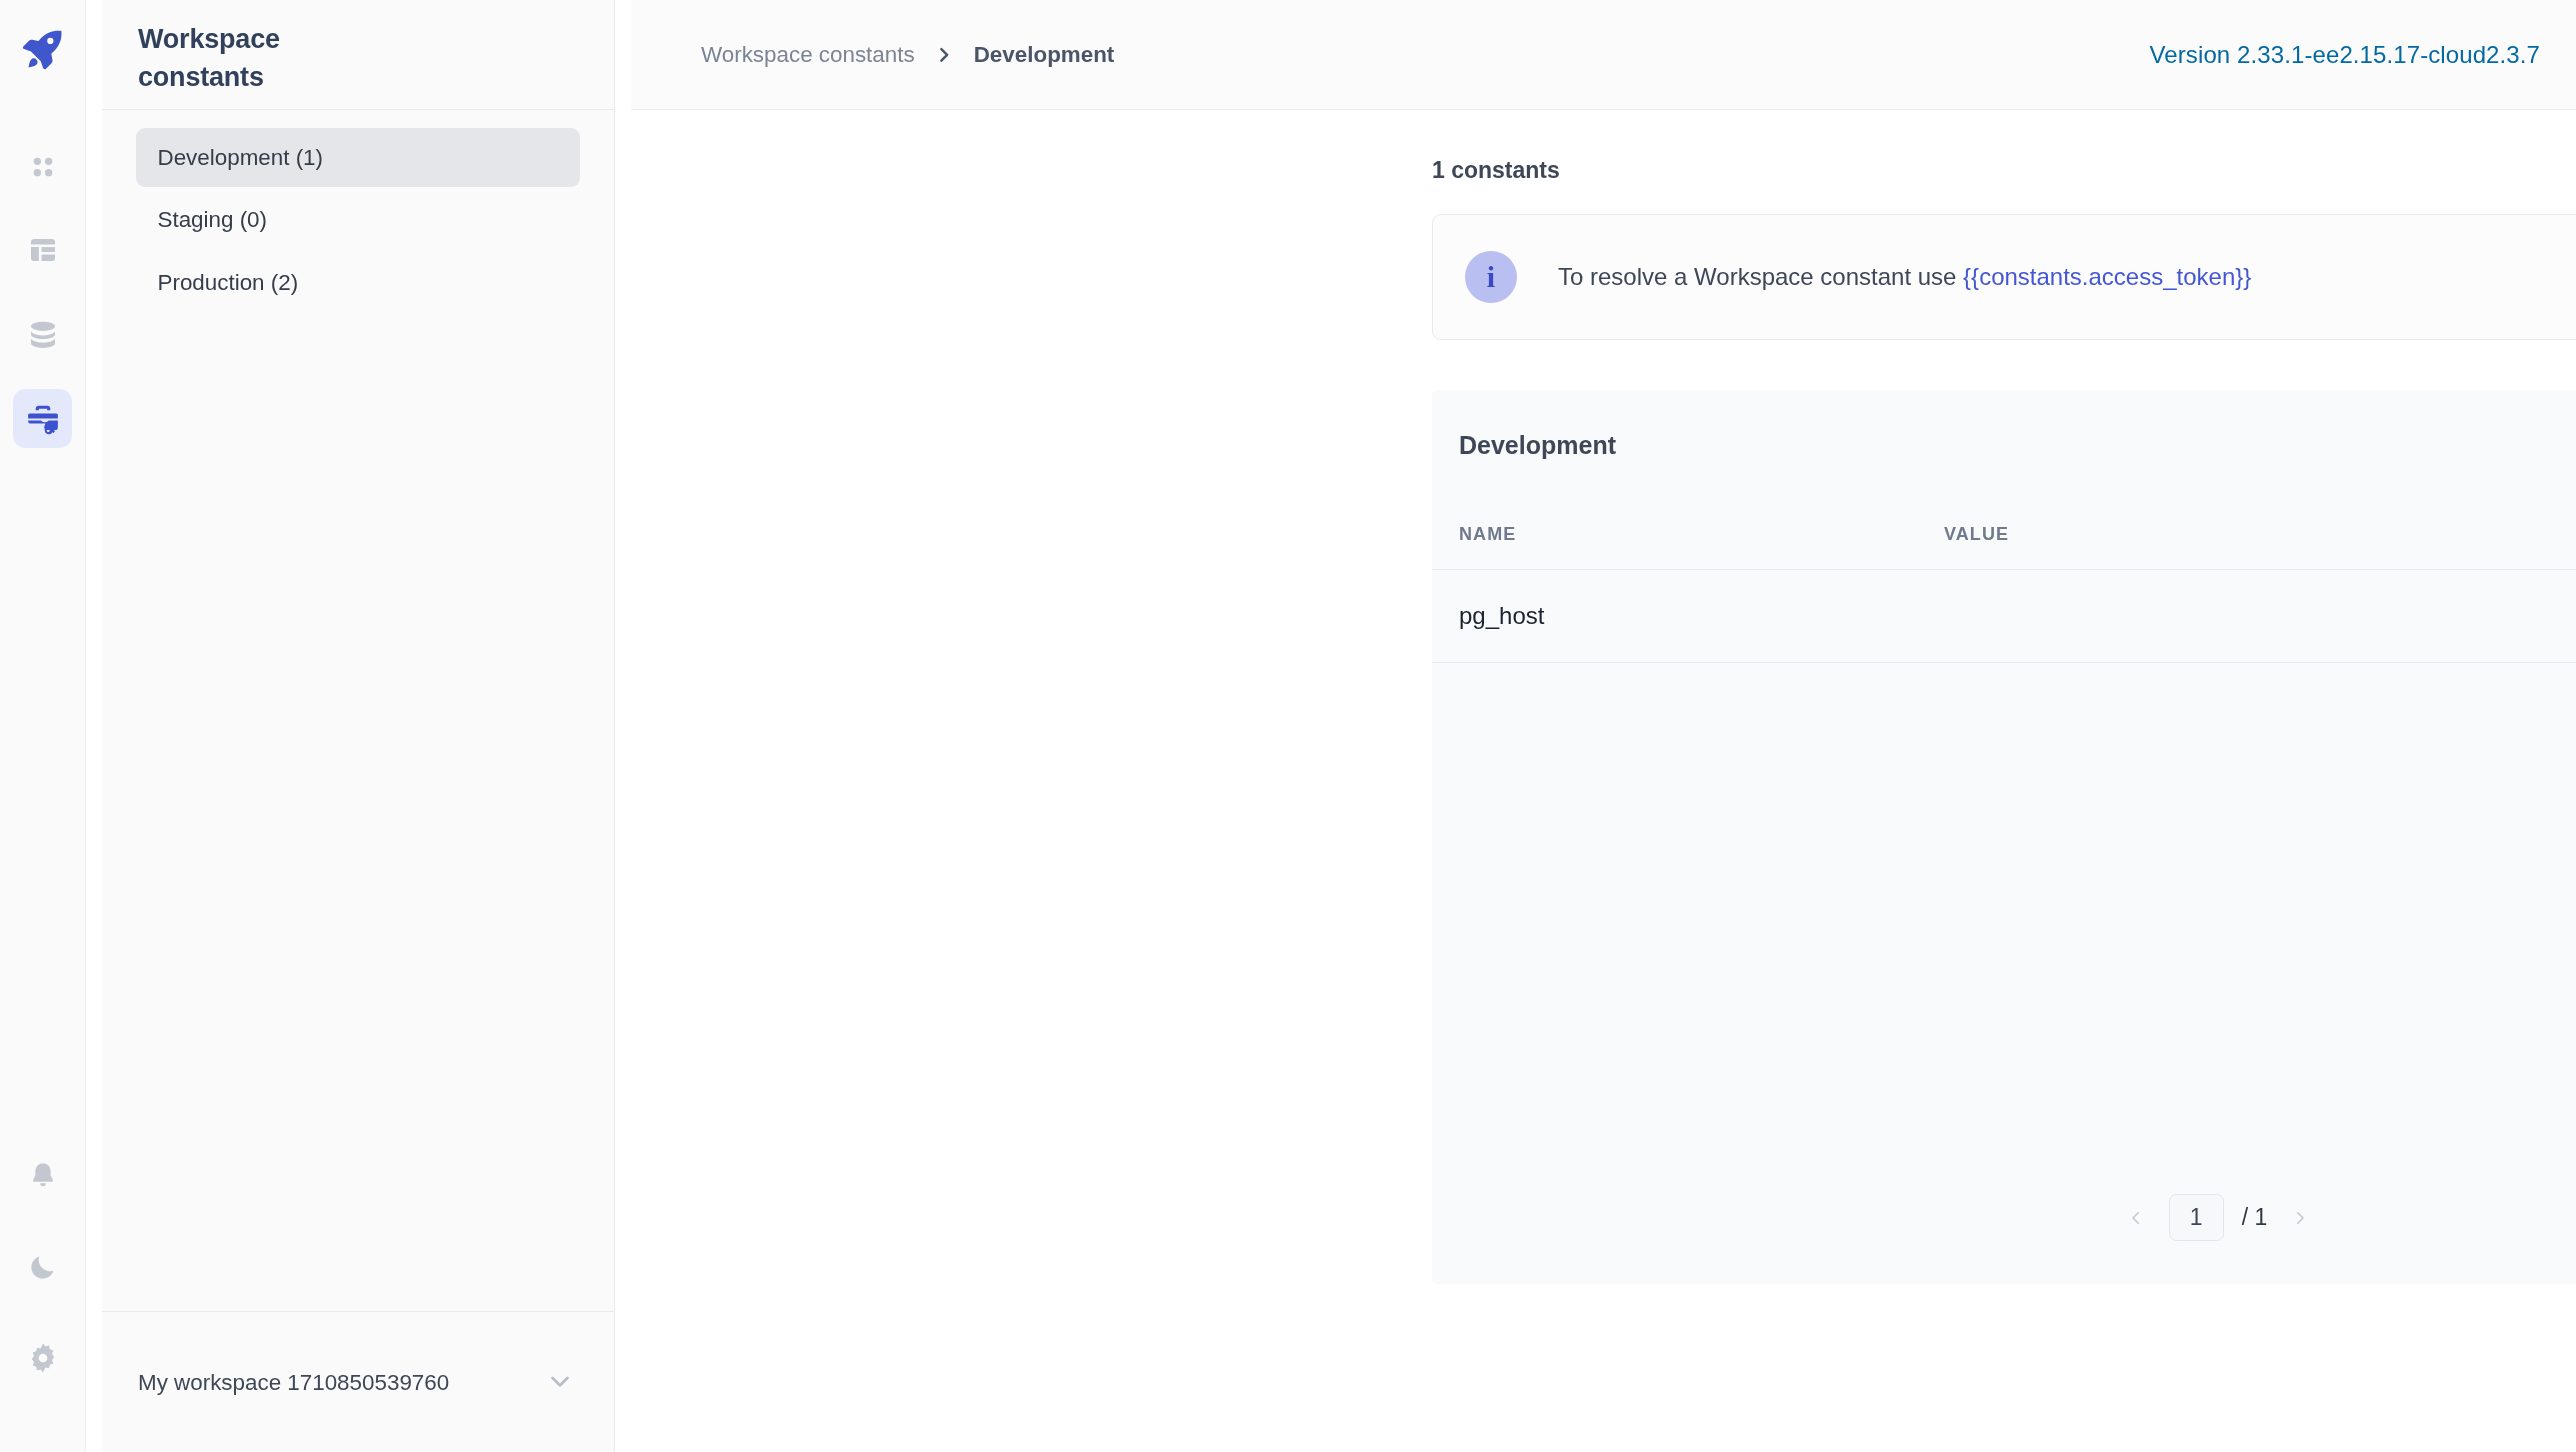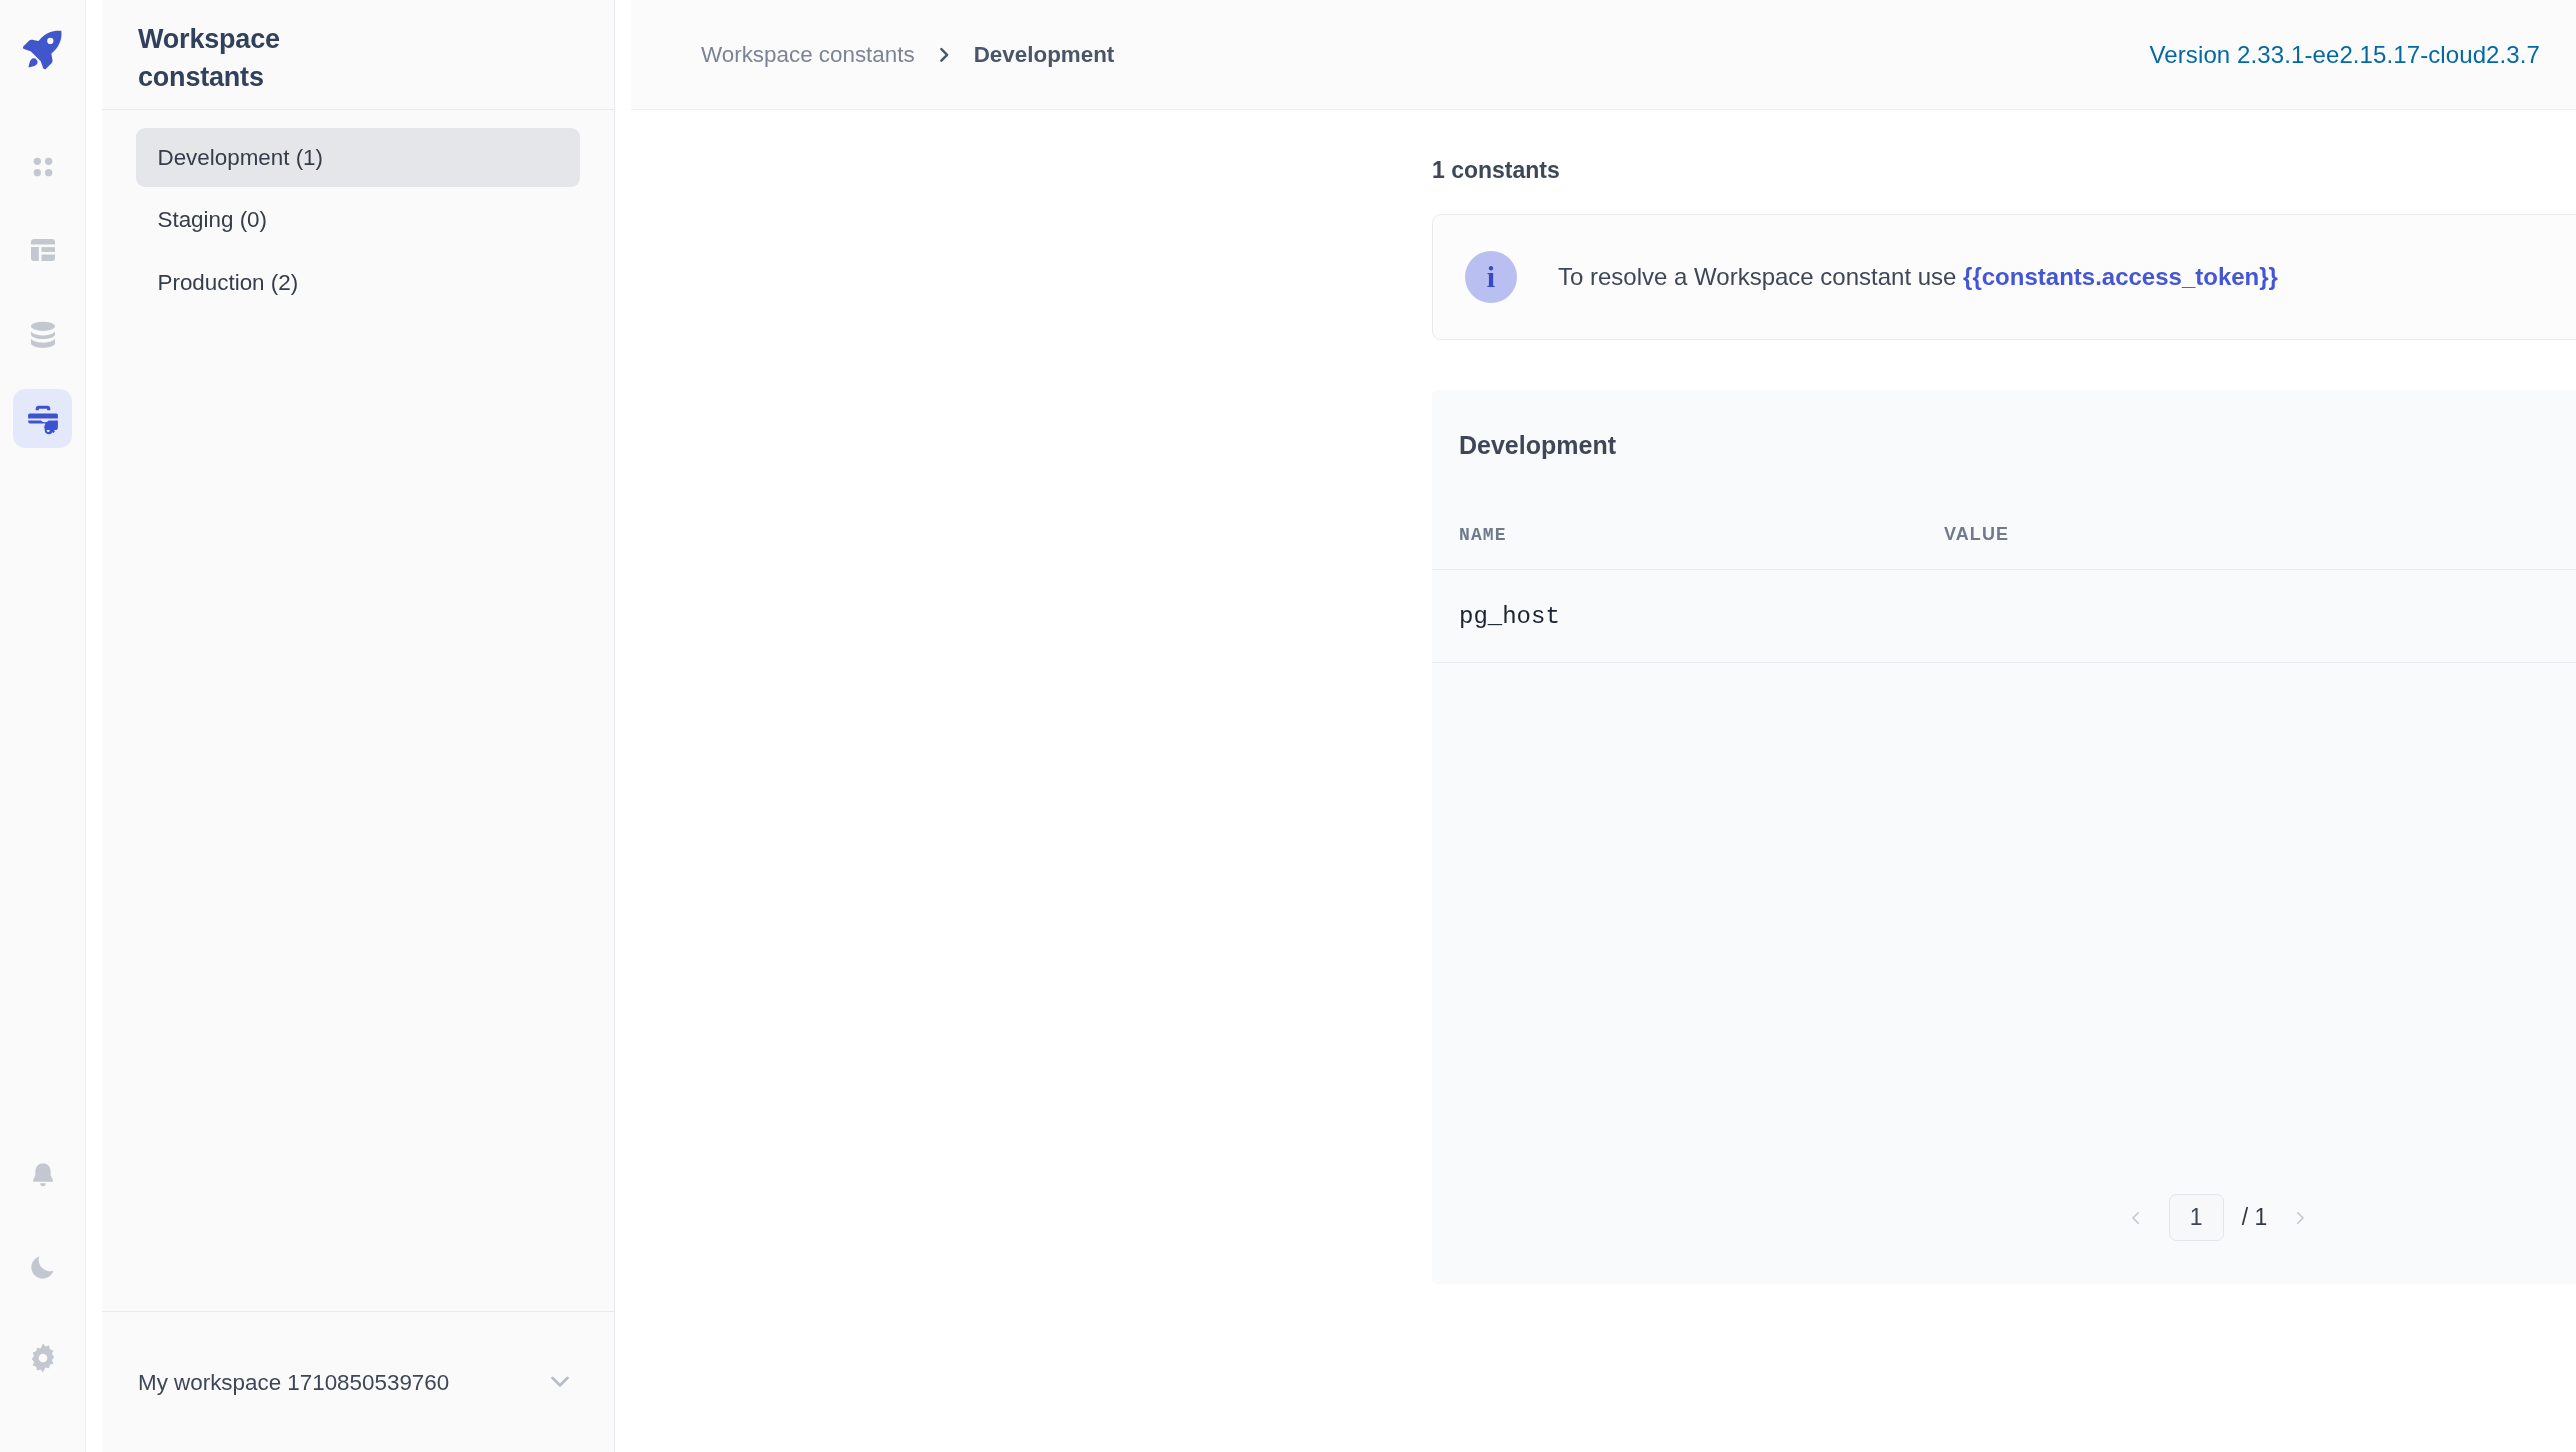--- a/index.html
+++ b/index.html
@@ -207,21 +207,21 @@
     font-family: "Liberation Serif", serif;
     flex: 0 0 52px;
   }
   .banner-text {
     margin-left: 41px;
     font-size: 24px;
     color: #3d4757;
   }
   .banner-token {
     color: #4456d6;
-    font-weight: 700;
+    font-weight: 400;
   }
 
   
   .card {
     margin-top: 50px;
     background: #f9fafb;
     border-radius: 5.4px;
     height: 894px;
     display: flex;
     flex-direction: column;
@@ -246,21 +246,21 @@
     padding: 0 27px;
     border-bottom: 0.9px solid #e7e9ee;
   }
   .th {
     font-size: 18px;
     font-weight: 700;
     letter-spacing: 1.1px;
     color: #707a8c;
     text-transform: uppercase;
   }
-  .col-name  { width: 485px; flex: 0 0 485px; font-family: Liberation Mono, monospace; }
+  .col-name  { width: 485px; flex: 0 0 485px; }
   .col-value { width: 662px; flex: 0 0 662px; }
   .col-act   { flex: 1 1 auto; display: flex; justify-content: flex-end; gap: 16px; }
   .trow {
     display: flex;
     align-items: center;
     height: 93px;
     padding: 0 27px;
     border-bottom: 0.9px solid #e7e9ee;
     background: #f9fafb;
   }

